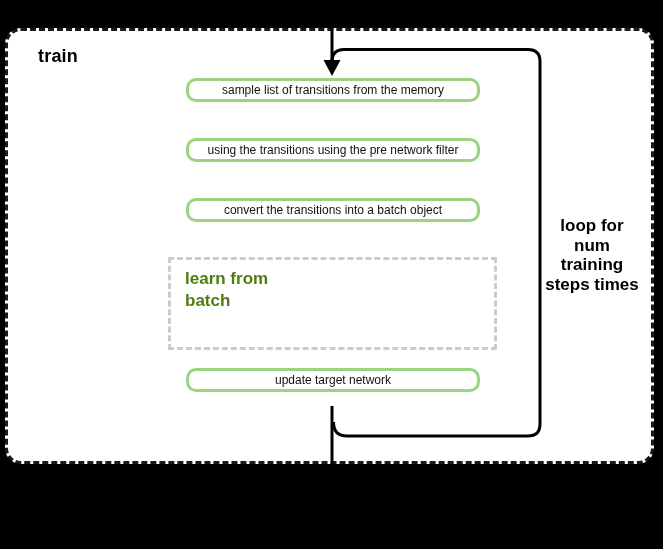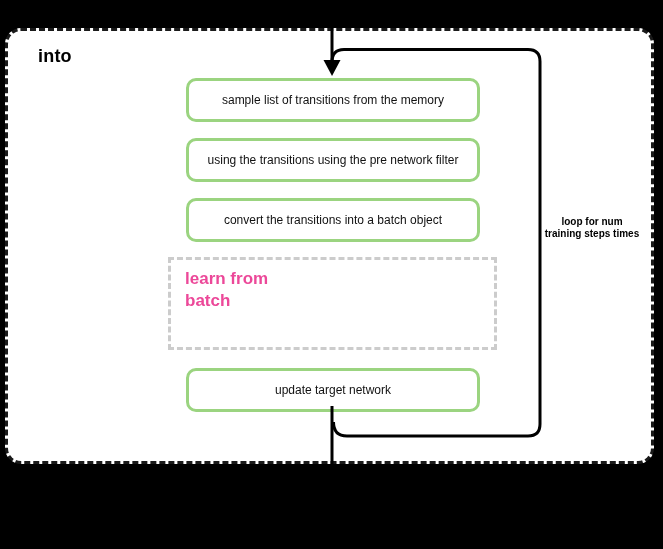--- a/index.html
+++ b/index.html
@@ -20,21 +20,21 @@
     border-radius:16px;
   }
   .train-label{
     position:absolute;
     left:38px;top:46px;
     font-size:18px;font-weight:bold;color:#000;
     letter-spacing:.2px;
   }
   .step{
     position:absolute;
-    left:186px;width:294px;height:44px;
+    left:186px;width:294px;height:24px;
     box-sizing:border-box;
     background:#fff;
     border:3px solid var(--step-border,#9bd480);
     border-radius:10px;
     display:flex;align-items:center;justify-content:center;
     font-size:12px;color:#111;
     text-align:center;
     padding:0 10px;
   }
   .step-1{top:78px;}
@@ -42,47 +42,47 @@
   .step-3{top:198px;text-align:right;}
   .step-4{top:368px;text-align:center;}
   .group-box{
     position:absolute;
     left:168px;top:257px;
     width:329px;height:93px;
     box-sizing:border-box;
     background:#fff;
     border:3px dashed var(--group-border,#ccc);
     padding:8px 14px;
-    font-size:17px;font-weight:bold;color:#ec4899;
+    font-size:17px;font-weight:bold;color:#4d7c0f;
     line-height:1.3;
   }
   .group-box .group-label{display:block;width:110px;}
   .loop-annotation{
     position:absolute;
     left:544px;top:216px;width:96px;
     text-align:center;
-    font-size:10px;font-weight:bold;color:#000;
+    font-size:17px;font-weight:bold;color:#000;
     line-height:1.15;
   }
   .overlay{
     position:absolute;left:0;top:0;
     width:663px;height:549px;
     pointer-events:none;
   }
   .flow-line{stroke:var(--line,#000);stroke-width:3;fill:none;}
   .arrow-head{fill:var(--line,#000);stroke:none;}
 </style>
 </head>
 <body>
 
 <div class="stage">
 
   <div class="train-frame"></div>
 
-  <div class="train-label">into</div>
+  <div class="train-label">train</div>
 
   <div class="step step-1">
     <span>sample list of transitions from the memory</span>
   </div>
 
   <div class="step step-2">
     <span>using the transitions using the pre network filter</span>
   </div>
 
   <div class="step step-3">

